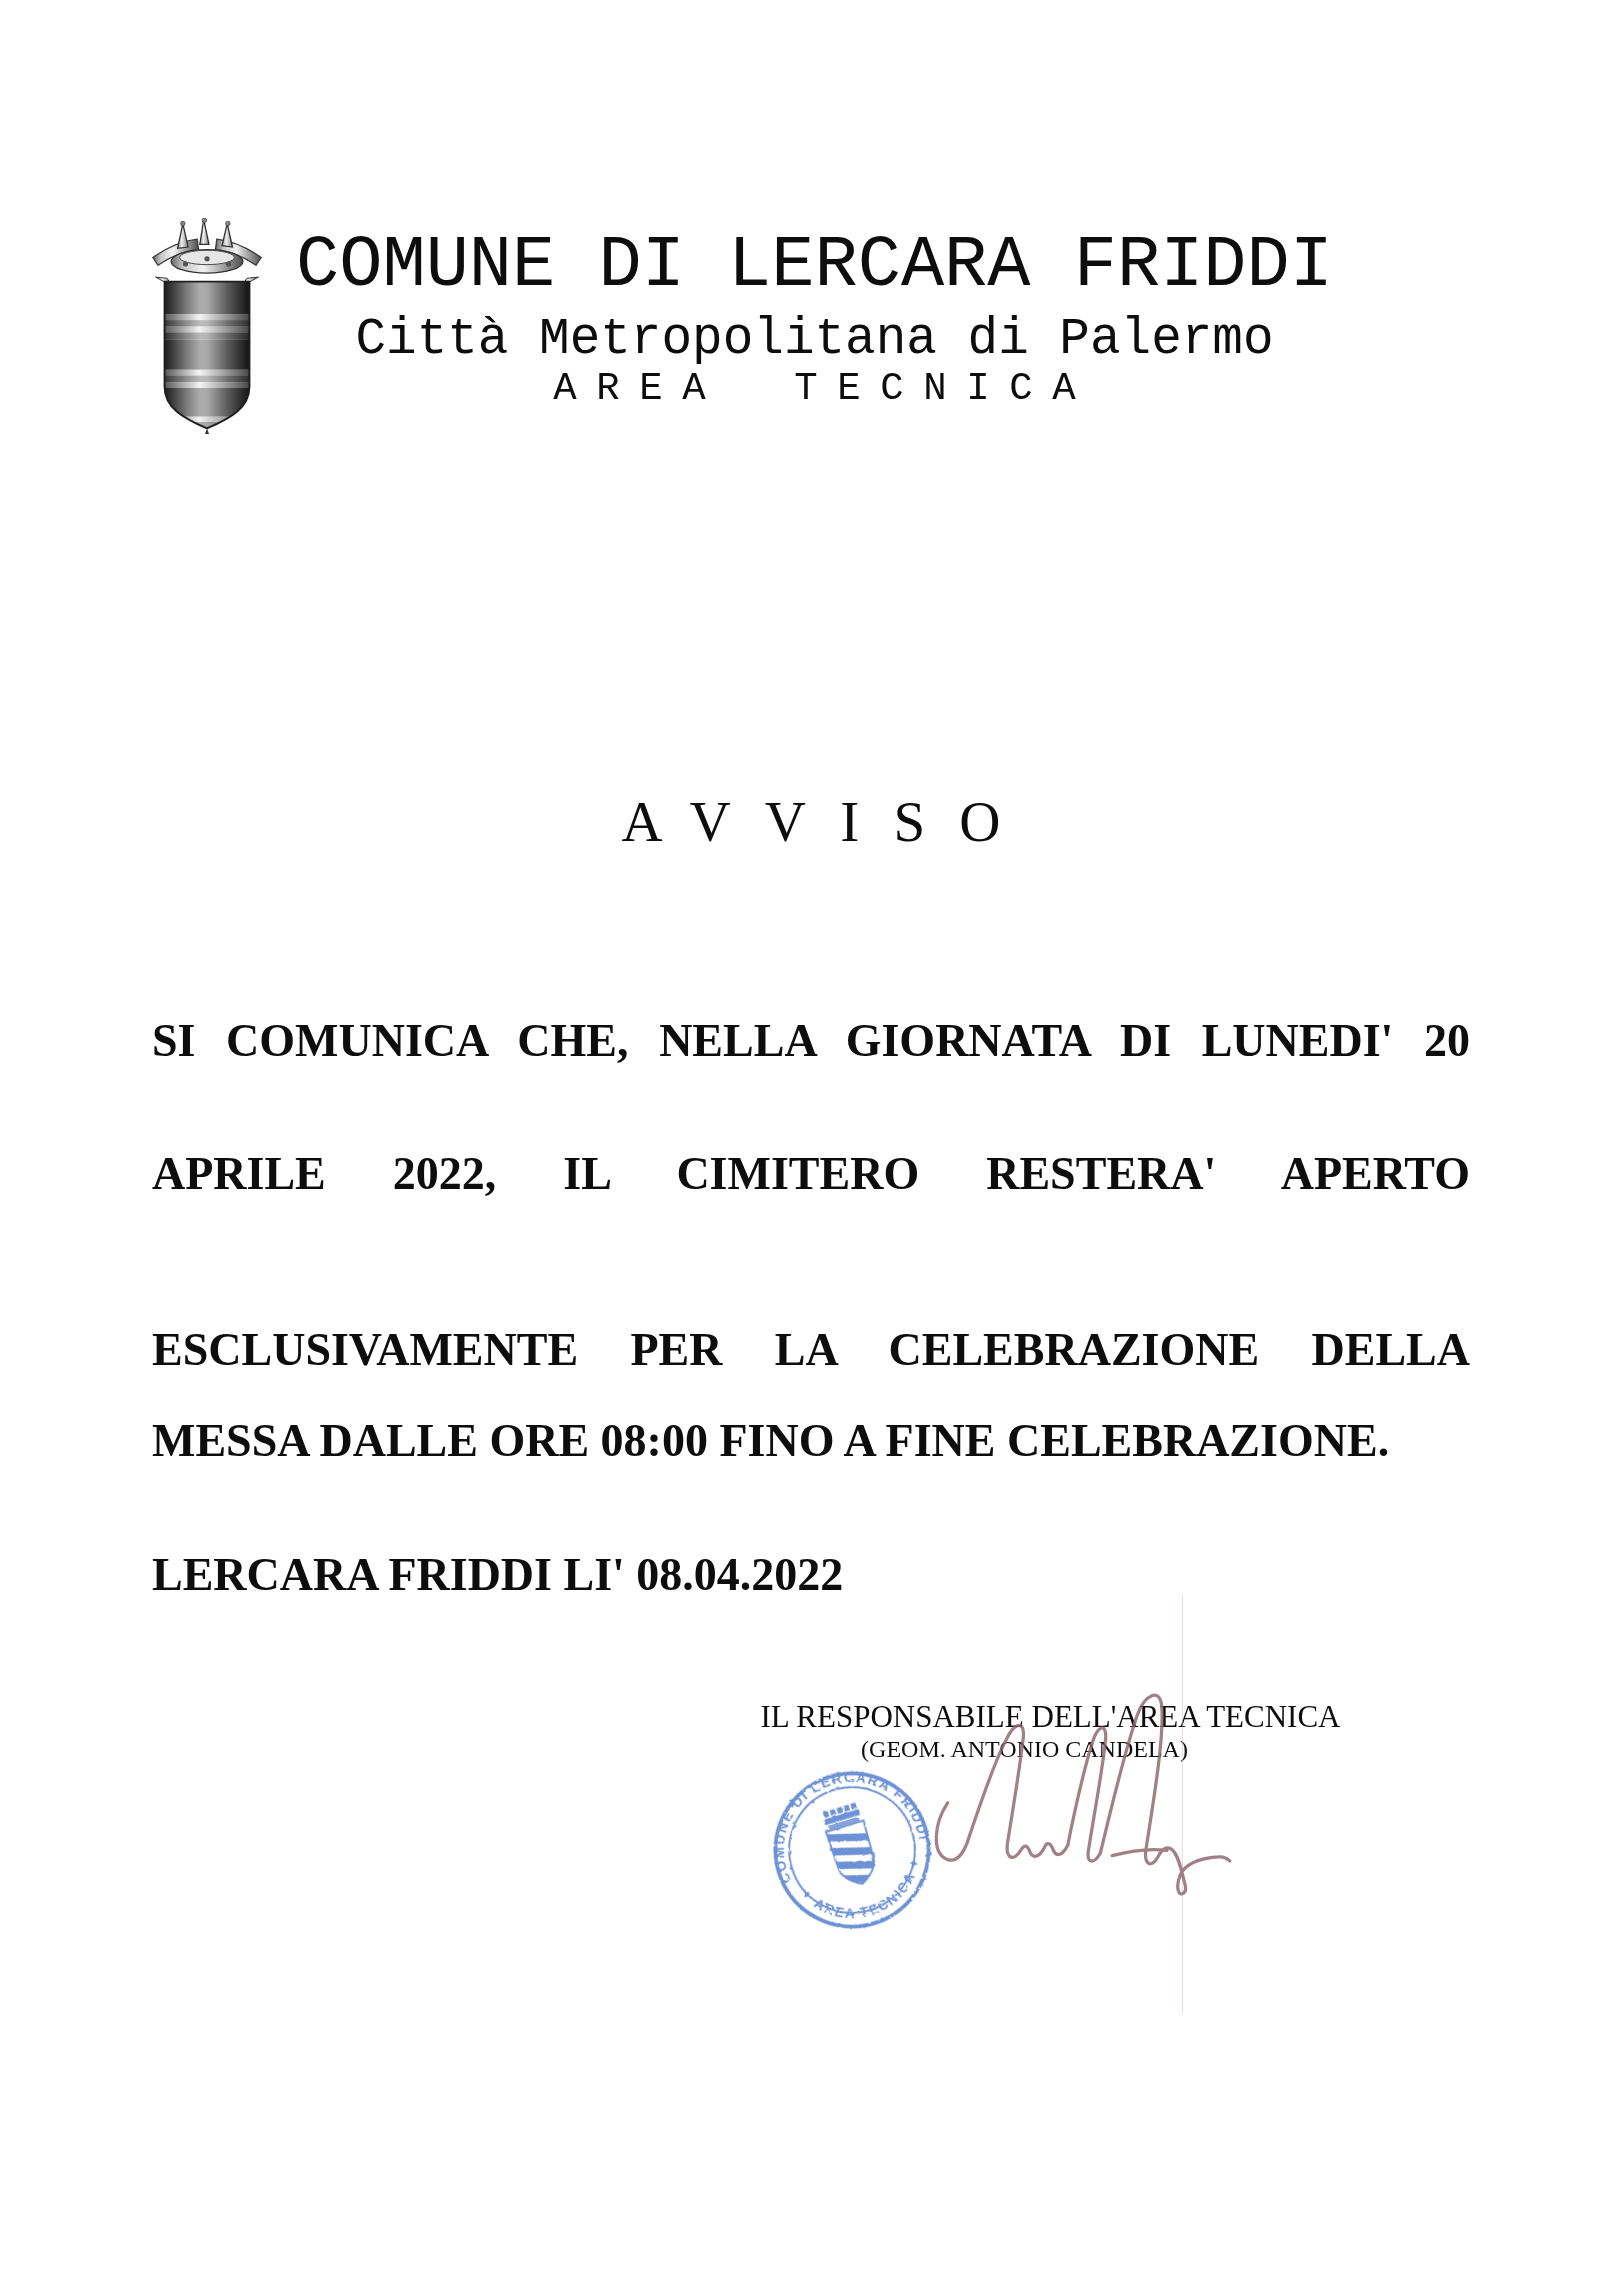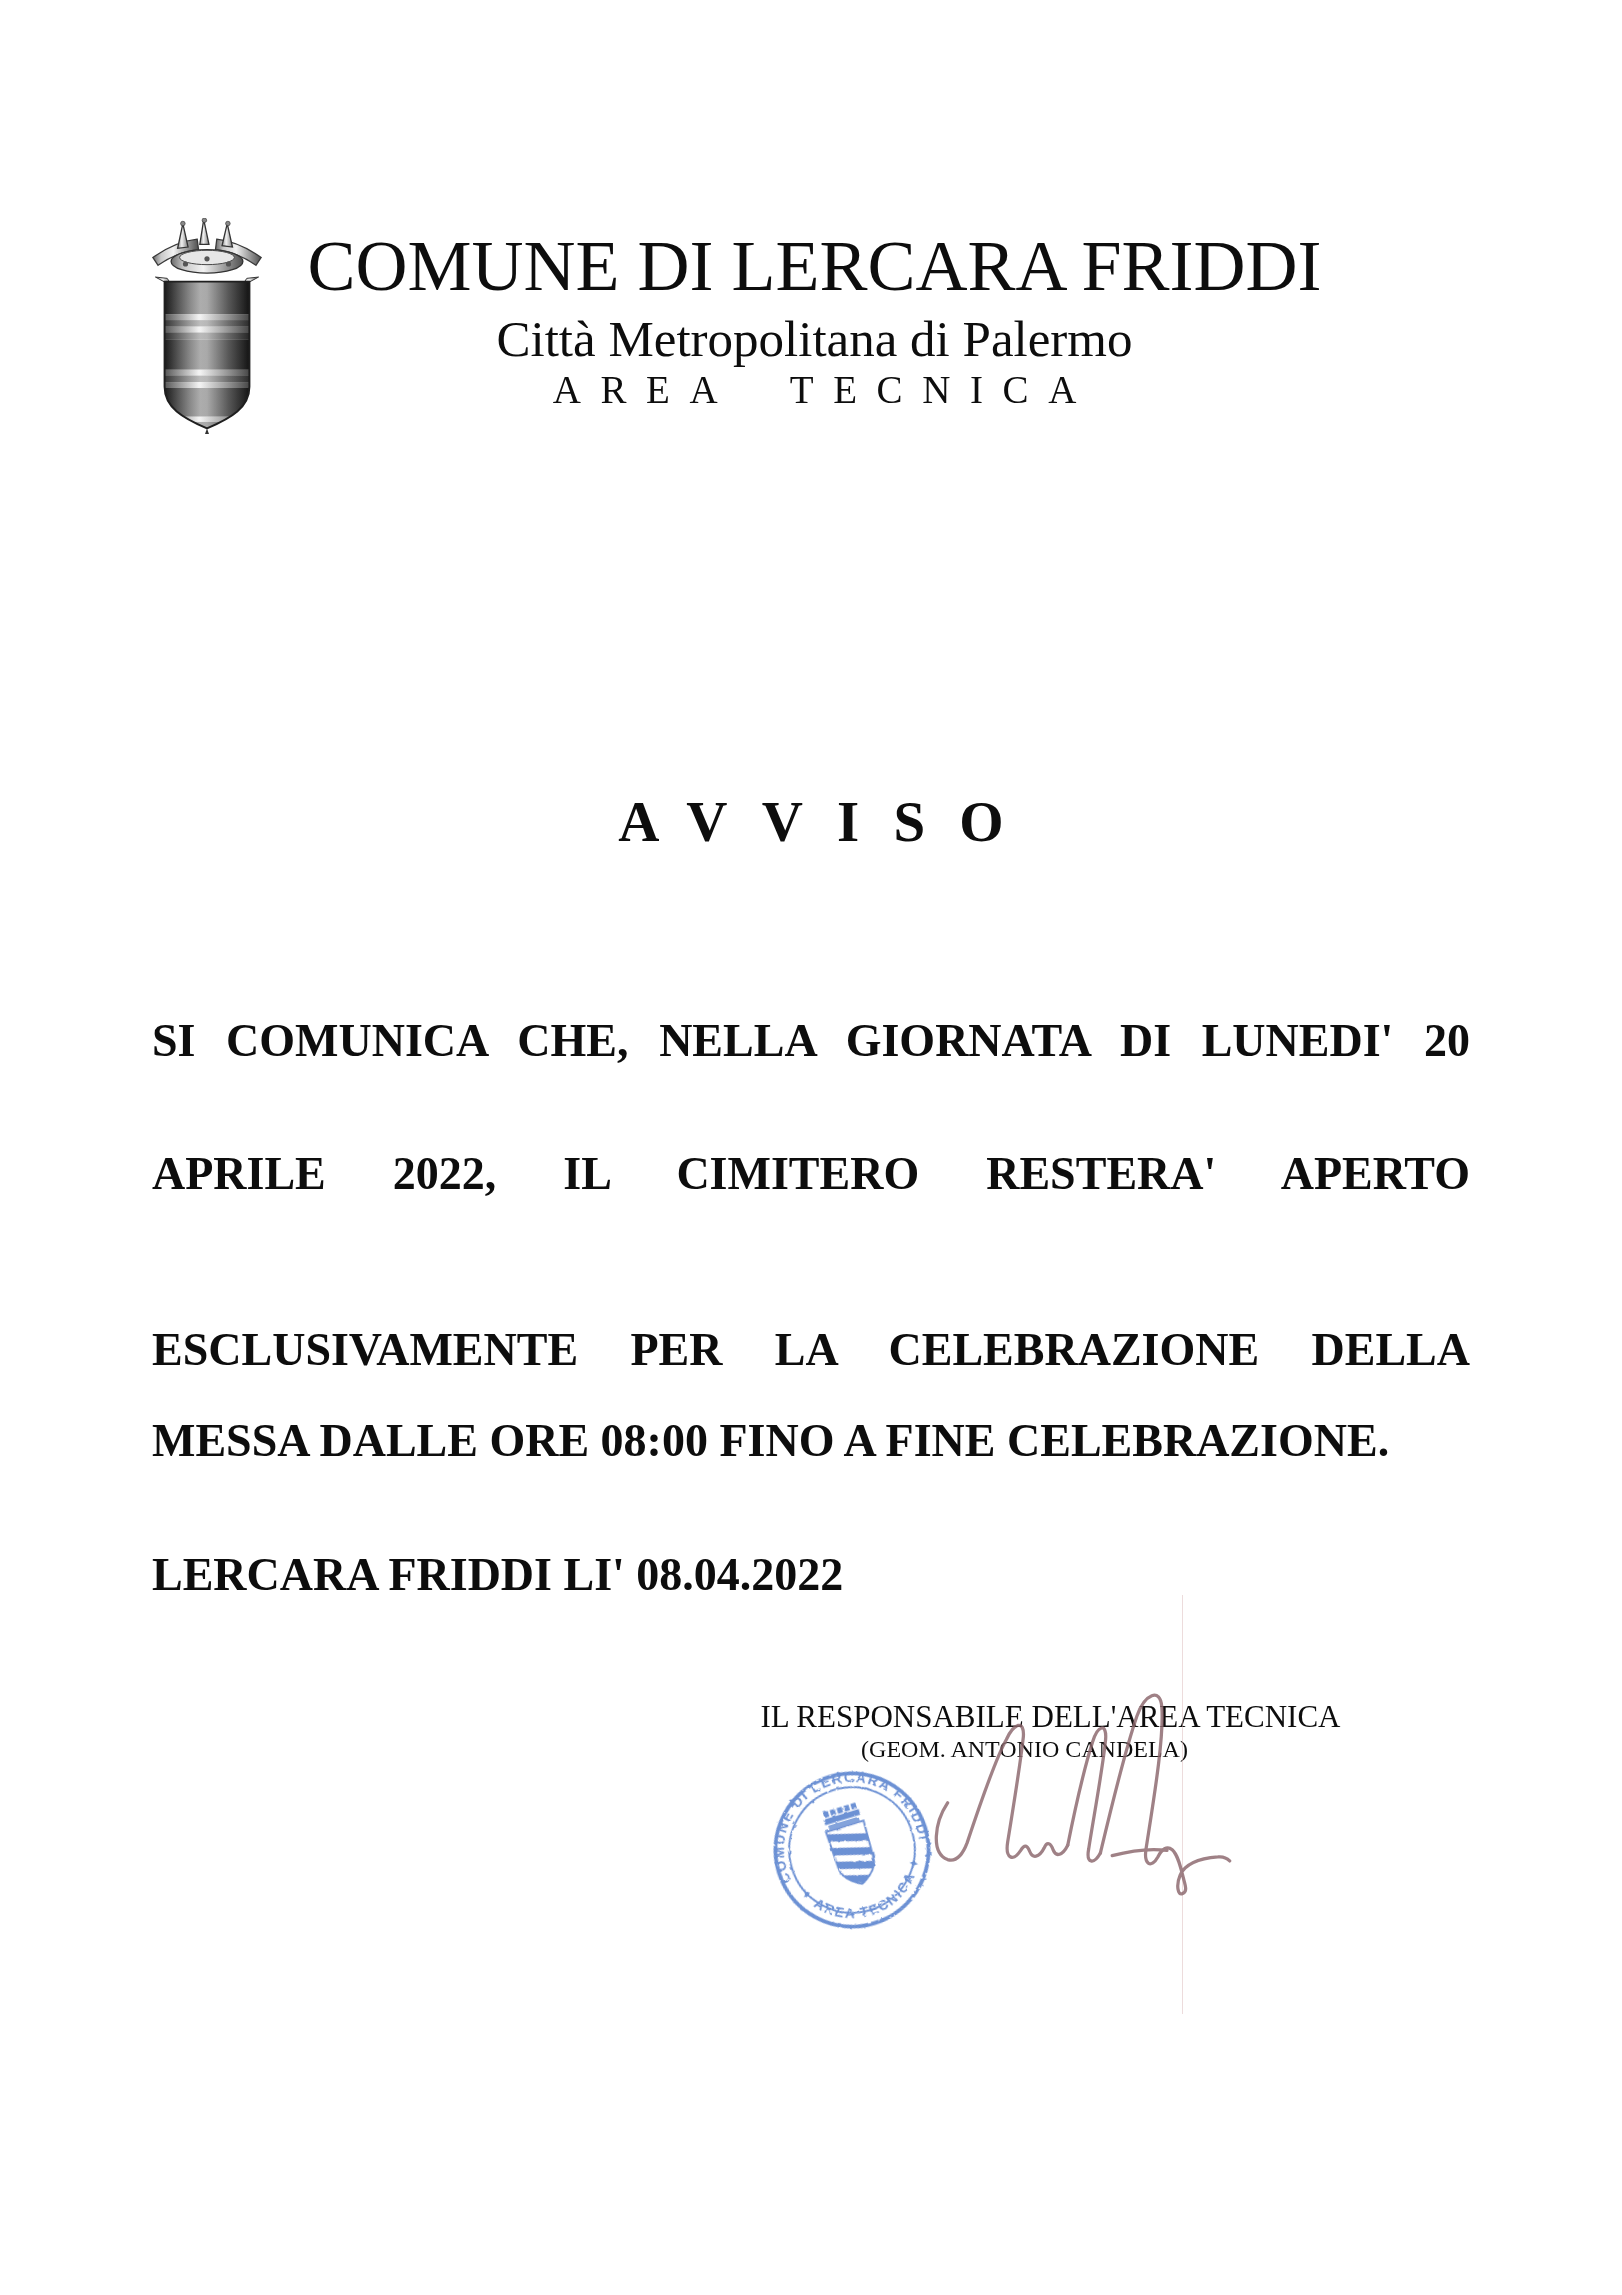--- a/index.html
+++ b/index.html
@@ -7,30 +7,30 @@
     position:relative;
     width:1622px;height:2295px;
     background:#ffffff;
     overflow:hidden;
     font-family:"Liberation Serif","DejaVu Serif",serif;
     color:#0d0d0d;
   }
   
   .coa{position:absolute;left:145px;top:218px;width:124px;height:216px;}
   .hdr-line{position:absolute;left:7px;right:0;text-align:center;line-height:1;
-    font-family:Liberation Serif, serif;font-weight:400;color:#0d0d0d;}
+    font-family:Liberation Mono, monospace;font-weight:400;color:#0d0d0d;}
   .hdr-title{top:230px;font-size:72px;letter-spacing:0px;}
   .hdr-sub{top:314px;font-size:51px;}
   .hdr-dept{top:370px;font-size:39px;letter-spacing:19.6px;word-spacing:26px;text-indent:19.6px;}
   
   .subject{position:absolute;left:175px;top:586px;font-size:46px;font-weight:700;line-height:1;}
   .subject .gap{display:inline-block;width:22px;}
   
   .avviso{position:absolute;left:0;right:0;top:793px;text-align:center;line-height:1;
-    font-size:57px;font-weight:700;letter-spacing:0.6em;text-indent:0.6em;}
+    font-size:57px;font-weight:400;letter-spacing:0.6em;text-indent:0.6em;}
   
   .body-line{position:absolute;left:152px;width:1318px;font-size:46px;font-weight:700;line-height:1.2;white-space:normal;}
   .just{text-align:justify;text-align-last:justify;}
   .bl0{top:1013px;} .bl1{top:1146px;} .bl2{top:1280px;margin-top:42px;} .bl3{top:1413px;}
   .date-line{top:1547px;}
   
   .resp-role{position:absolute;left:720px;width:661px;top:1701px;text-align:center;
     font-size:31px;font-weight:400;line-height:1;}
   .resp-name{position:absolute;left:694px;width:661px;top:1737px;text-align:center;
     font-size:24px;font-weight:400;line-height:1;}

